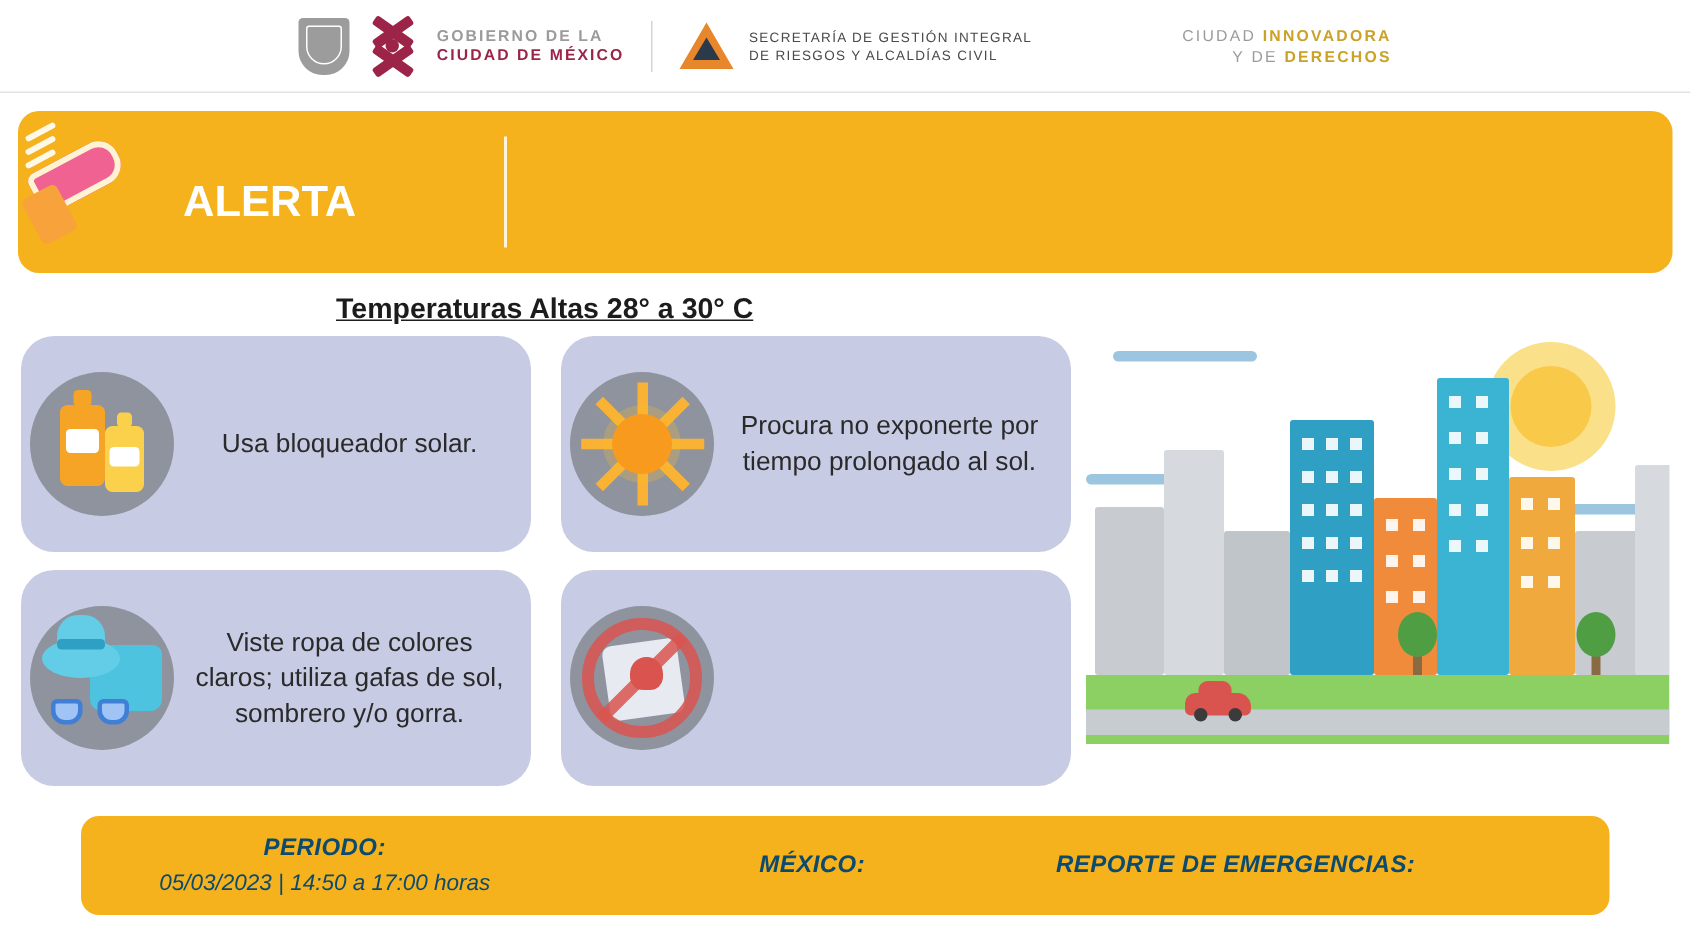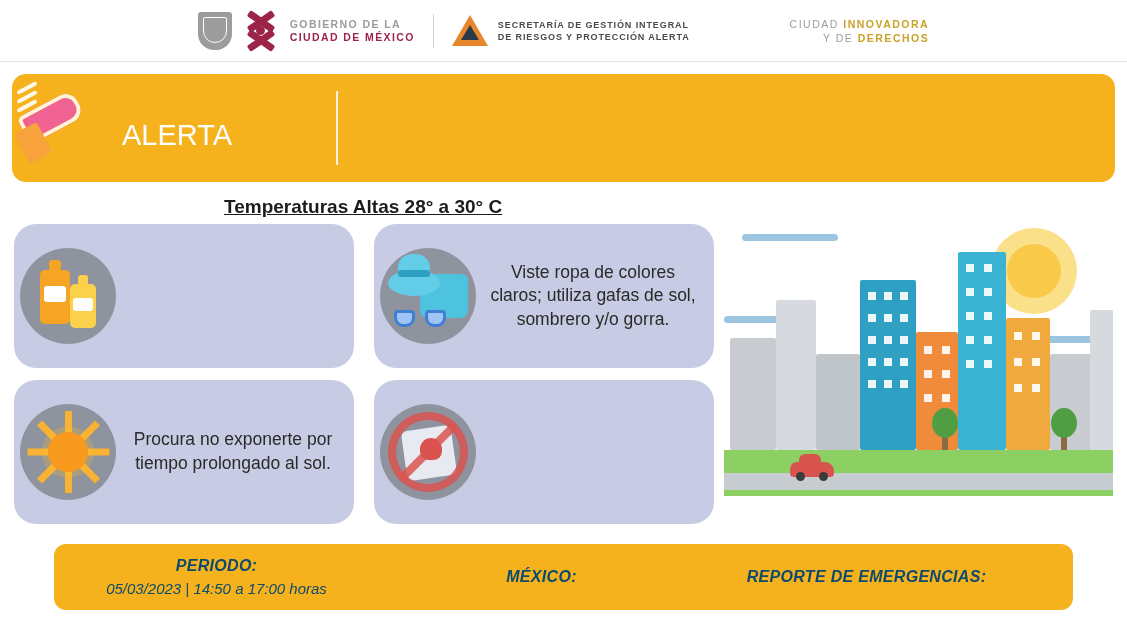--- a/index.html
+++ b/index.html
@@ -57,21 +57,21 @@
     position: relative;
   }
   .orange-tri:after{
     content:"";
     position:absolute; left:-9px; top:10px;
     border-left: 9px solid transparent;
     border-right: 9px solid transparent;
     border-bottom: 15px solid #2b3a4a;
   }
   .sgirpc-text {
-    font-size: 9px; line-height: 12px; font-weight: bold;
+    font-size: 9px; line-height: 12px; font-weight: normal;
     color: #4a4a4a; letter-spacing: .9px; max-width: 200px;
   }
   .innovadora {
     font-size: 10.5px; line-height: 14px; letter-spacing: 1.5px;
     color: #9b9b9b; text-align: right; margin-left: 90px;
   }
   .innovadora b { color: #c9a227; }
 
   
   .alert-banner {
@@ -106,21 +106,21 @@
     border-radius: 3px; margin-bottom: 5px; opacity: .9;
     transform: rotate(-28deg);
   }
   .alert-left {
     margin-left: 110px;
     width: 210px;
     color: #ffffff;
     line-height: 1.12;
   }
   .alert-left .t1 { font-size: 27px; letter-spacing: .5px; }
-  .alert-left .t2 { font-size: 29px; font-weight: normal; margin-top: 14px; }
+  .alert-left .t2 { font-size: 29px; font-weight: bold; margin-top: 14px; }
   .alert-sep { width: 2px; height: 74px; background: #ffffff; opacity: .85; margin: 0 26px 0 4px; }
   .alert-codes { font-size: 33px; color: #ffffff; letter-spacing: .6px; }
 
   
   .temp-title {
     margin: 14px 0 6px 0;
     text-align: left;
     padding-left: 224px;
     font-size: 19px; font-weight: bold; color: #1c1c1c; text-decoration: underline;
   }
@@ -289,21 +289,21 @@
   .footer {
     position: absolute; left: 54px; right: 54px; bottom: 10px;
     height: 66px;
     background: #f5b21c;
     border-radius: 12px;
     display: flex; align-items: center;
   }
   .foot-col { flex: 1; text-align: center; color: #0c4a6e; line-height: 1.5; font-style: italic; }
   .foot-col .h { font-size: 16px; font-weight: bold; letter-spacing: .3px; }
   .foot-col .v { font-size: 15px; }
-  .foot-col.right { text-align: center; padding-right: 44px; }
+  .foot-col.right { text-align: left; padding-right: 44px; }
 </style>
 </head>
 <body>
 
 <div class="gov-bar">
   <div class="gov-logos">
     <div class="shield"></div>
     <div class="cdmx-mark">
       <span></span>
         <span></span>
@@ -313,21 +313,21 @@
     </div>
     <div class="gob-text">
       <div class="l1">GOBIERNO DE LA</div>
       <div>CIUDAD DE MÉXICO</div>
     </div>
   </div>
   <div class="divider-v"></div>
   <div class="orange-tri"></div>
   <div class="sgirpc-text">
     <div>SECRETARÍA DE GESTIÓN INTEGRAL</div>
-    <div>DE RIESGOS Y PROTECCIÓN ALERTA</div>
+    <div>DE RIESGOS Y ALCALDÍAS CIVIL</div>
   </div>
   <div class="innovadora">
     <div>CIUDAD <span><b>INNOVADORA</b></span></div>
     <div>Y DE <b>DERECHOS</b></div>
   </div>
 </div>
 
 <div class="alert-banner">
   <div class="megaphone">
     <div class="lines">
@@ -348,43 +348,44 @@
 
 <div class="content">
 
   <div class="tips-grid">
 
     <div class="tip">
       <div class="circle ic-sunscreen">
         <div class="b1"></div>
           <div class="b2"></div>
       </div>
+      <div class="label">Usa bloqueador solar.</div>
+    </div>
+
+    <div class="tip">
+      <div class="circle ic-sun">
+        <div class="ray" style="transform:rotate(0deg)"></div>
+        <div class="ray" style="transform:rotate(45deg)"></div>
+        <div class="ray" style="transform:rotate(90deg)"></div>
+        <div class="ray" style="transform:rotate(135deg)"></div>
+        <div class="core"></div>
+      </div>
+      <div class="label">Procura no exponerte por tiempo prolongado al sol.</div>
     </div>
 
     <div class="tip">
       <div class="circle ic-clothes">
         <div class="shirt"></div>
         <div class="hat"></div>
         <div class="glasses">
             <i></i>
             <i></i>
           </div>
       </div>
       <div class="label">Viste ropa de colores claros; utiliza gafas de sol, sombrero y/o gorra.</div>
-    </div>
-
-    <div class="tip">
-      <div class="circle ic-sun">
-        <div class="ray" style="transform:rotate(0deg)"></div>
-        <div class="ray" style="transform:rotate(45deg)"></div>
-        <div class="ray" style="transform:rotate(90deg)"></div>
-        <div class="ray" style="transform:rotate(135deg)"></div>
-        <div class="core"></div>
-      </div>
-      <div class="label">Procura no exponerte por tiempo prolongado al sol.</div>
     </div>
 
     <div class="tip">
       <div class="circle ic-nofood">
         <div class="plate"></div>
         <div class="food"></div>
         <div class="ban"></div>
         <div class="slash"></div>
       </div>
     </div>

